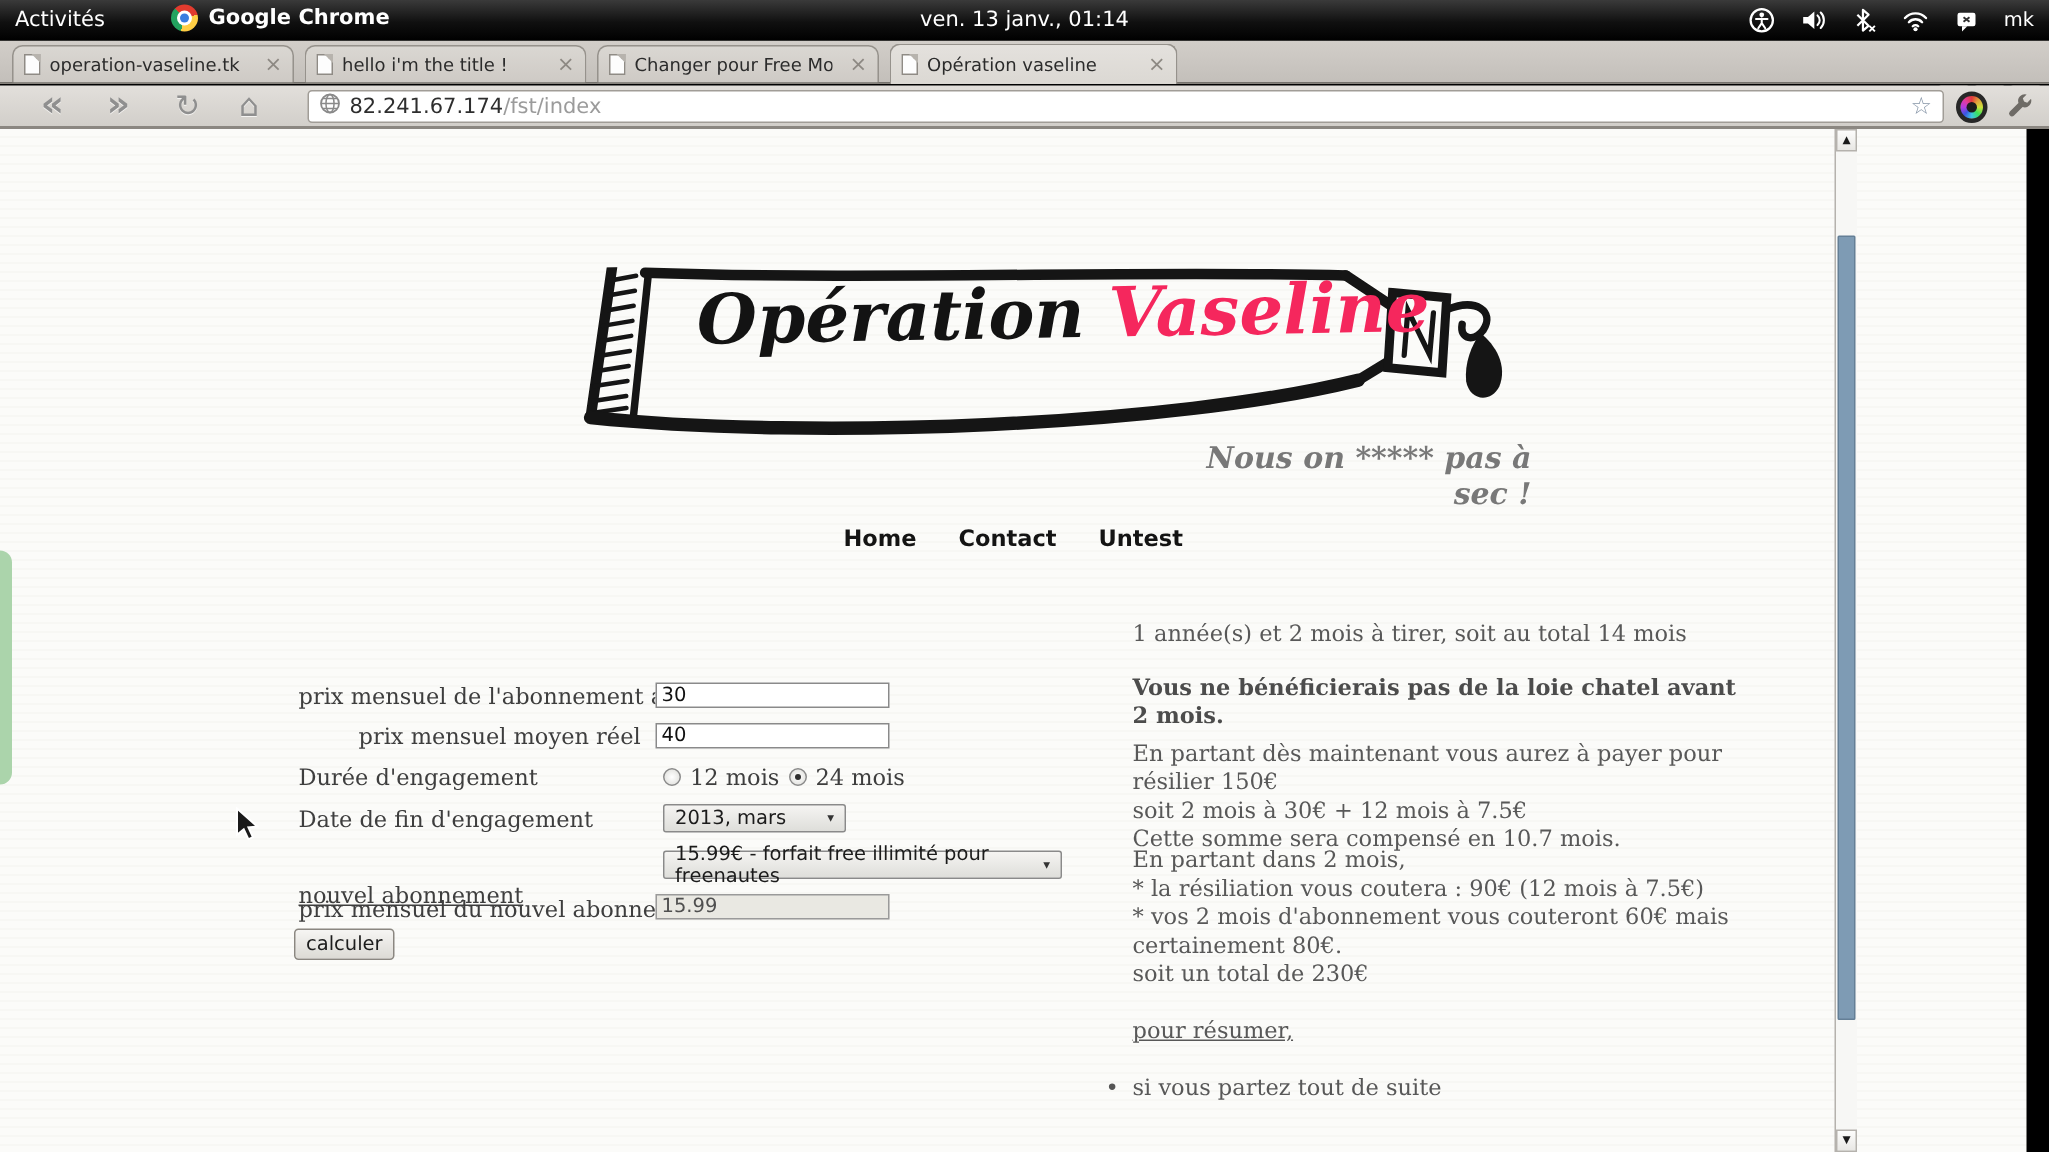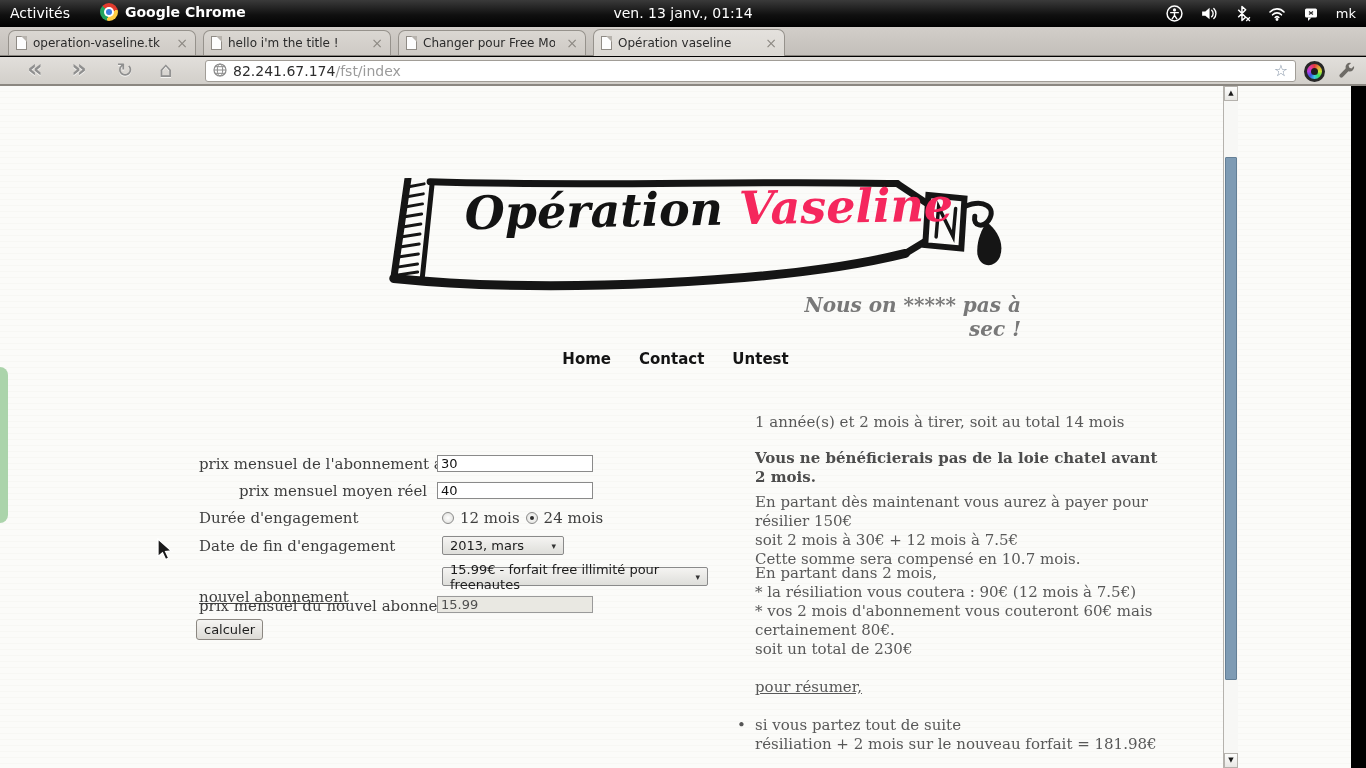--- a/index.html
+++ b/index.html
@@ -3,21 +3,21 @@
 <meta charset="utf-8">
 <style>
   * { margin:0; padding:0; box-sizing:border-box; }
   html,body { width:1366px; height:768px; overflow:hidden; background:#000; font-family:"DejaVu Sans",sans-serif; }
   .screen { position:relative; width:1238px; height:768px; }
 
   
   .gnome-bar { position:absolute; top:0; left:0; width:1366px; height:27px;
     background:linear-gradient(#3a3a3a, #101010 55%, #000); color:#fff; z-index:50; }
   .gnome-bar .activities { position:absolute; left:10px; top:5px; font-size:14px; color:#fff; }
-  .gnome-app { position:absolute; left:100px; top:3px; display:flex; align-items:center; gap:7px; }
+  .gnome-app { position:absolute; left:114px; top:3px; display:flex; align-items:center; gap:7px; }
   .chrome-logo { width:18px; height:18px; border-radius:50%;
     background:conic-gradient(from -45deg, #e23b2e 0 120deg, #ffce44 0 240deg, #23a35f 0 360deg);
     position:relative; }
   .chrome-logo::before { content:''; position:absolute; left:4px; top:4px; width:10px; height:10px; border-radius:50%; background:#fff; }
   .chrome-logo::after { content:''; position:absolute; left:6px; top:6px; width:6px; height:6px; border-radius:50%; background:#3a7de0; }
   .gnome-app .appname { font-size:14px; font-weight:bold; }
   .gnome-clock { position:absolute; left:0; right:0; top:5px; text-align:center; font-size:14px; }
   .tray { position:absolute; right:10px; top:0; height:27px; display:flex; align-items:center; gap:17px; }
   .tray svg { display:block; }
   .tray .user { font-size:13px; color:#fff; }
@@ -303,21 +303,20 @@
       </div>
       <div class="r-p2">
         <div>En partant dans 2 mois,</div>
         <div>* la résiliation vous coutera : 90€ (12 mois à 7.5€)</div>
         <div>* vos 2 mois d'abonnement vous couteront 60€ mais certainement 80€.</div>
         <div>soit un total de 230€</div>
       </div>
       <div class="r-resume">pour résumer,</div>
       <div class="r-b1 bullet-item">
         <div>si vous partez tout de suite</div>
-        <div>résiliation + 2 mois sur le nouveau forfait = 181.98€</div>
       </div>
 
     </section>
 
     <div class="cursor">
       <svg width="17" height="24" viewBox="0 0 17 24">
           <path d="M1 1 L1 18.5 L5.5 14.8 L8.6 21.5 L11.6 20 L8.6 13.5 L14.5 13 Z" fill="#1a1a1a" stroke="#fff" stroke-width="1.3"></path>
         </svg>
     </div>
   </main>

